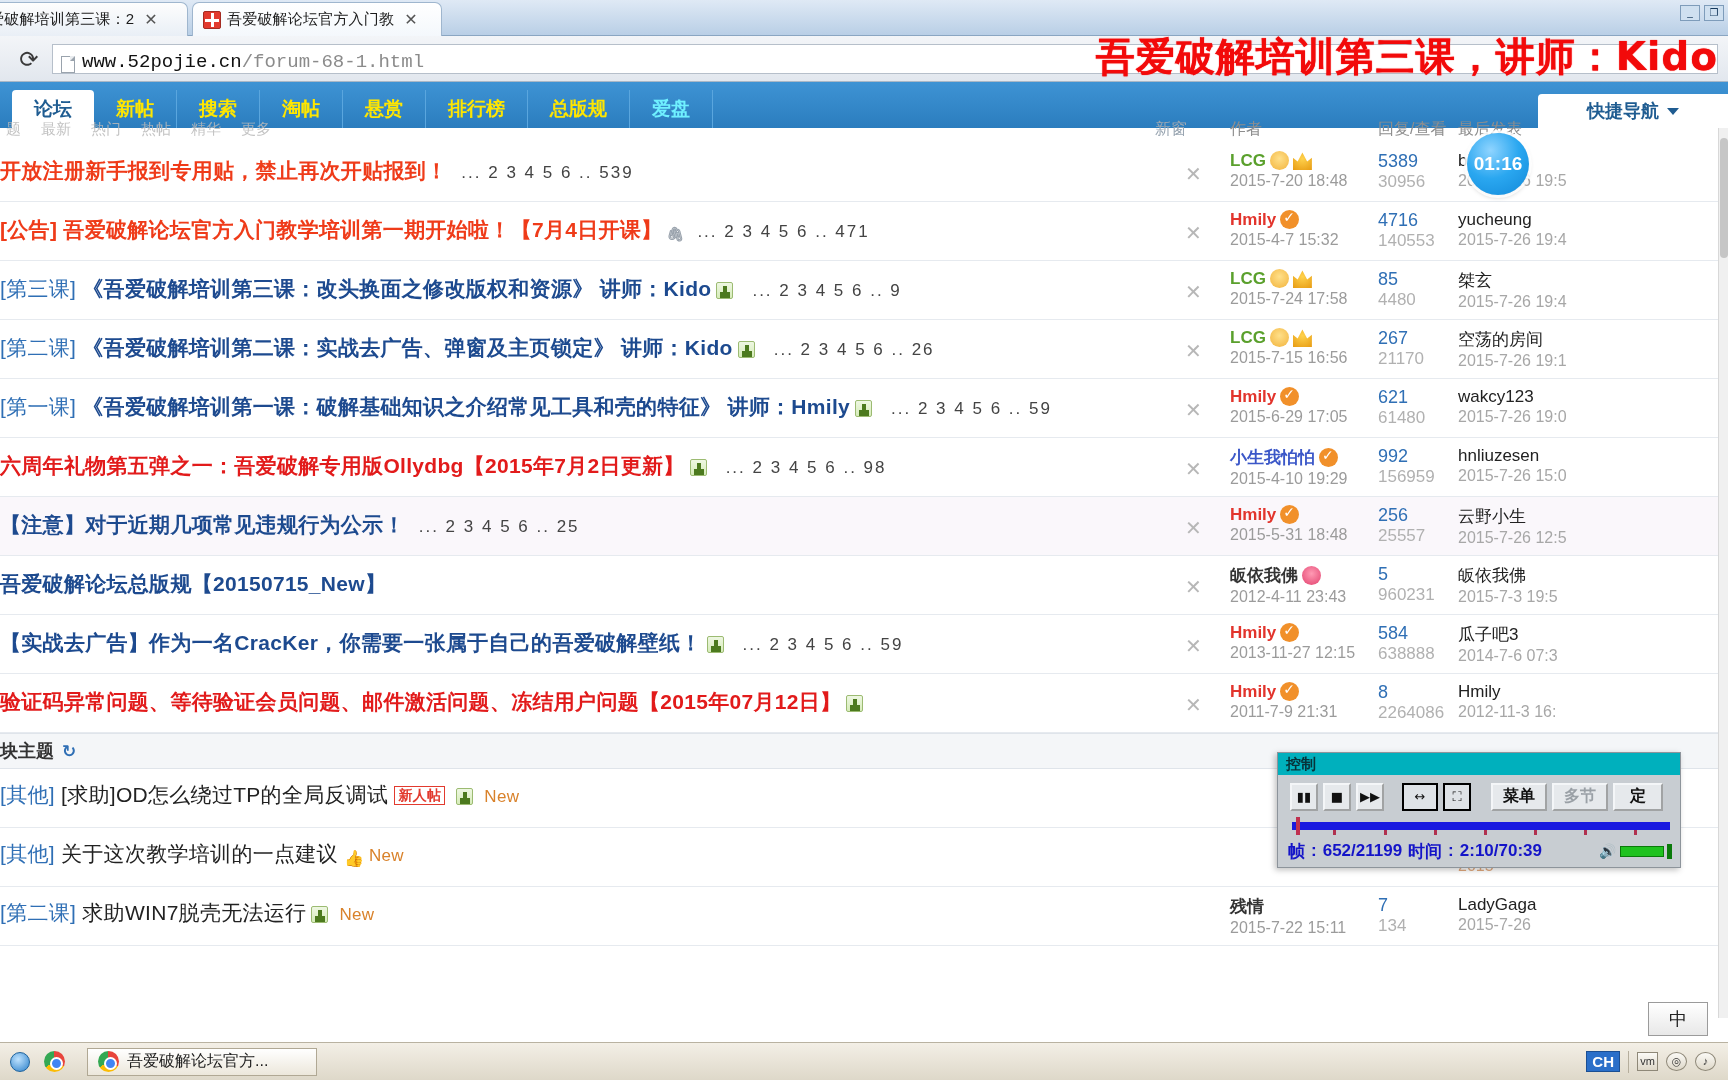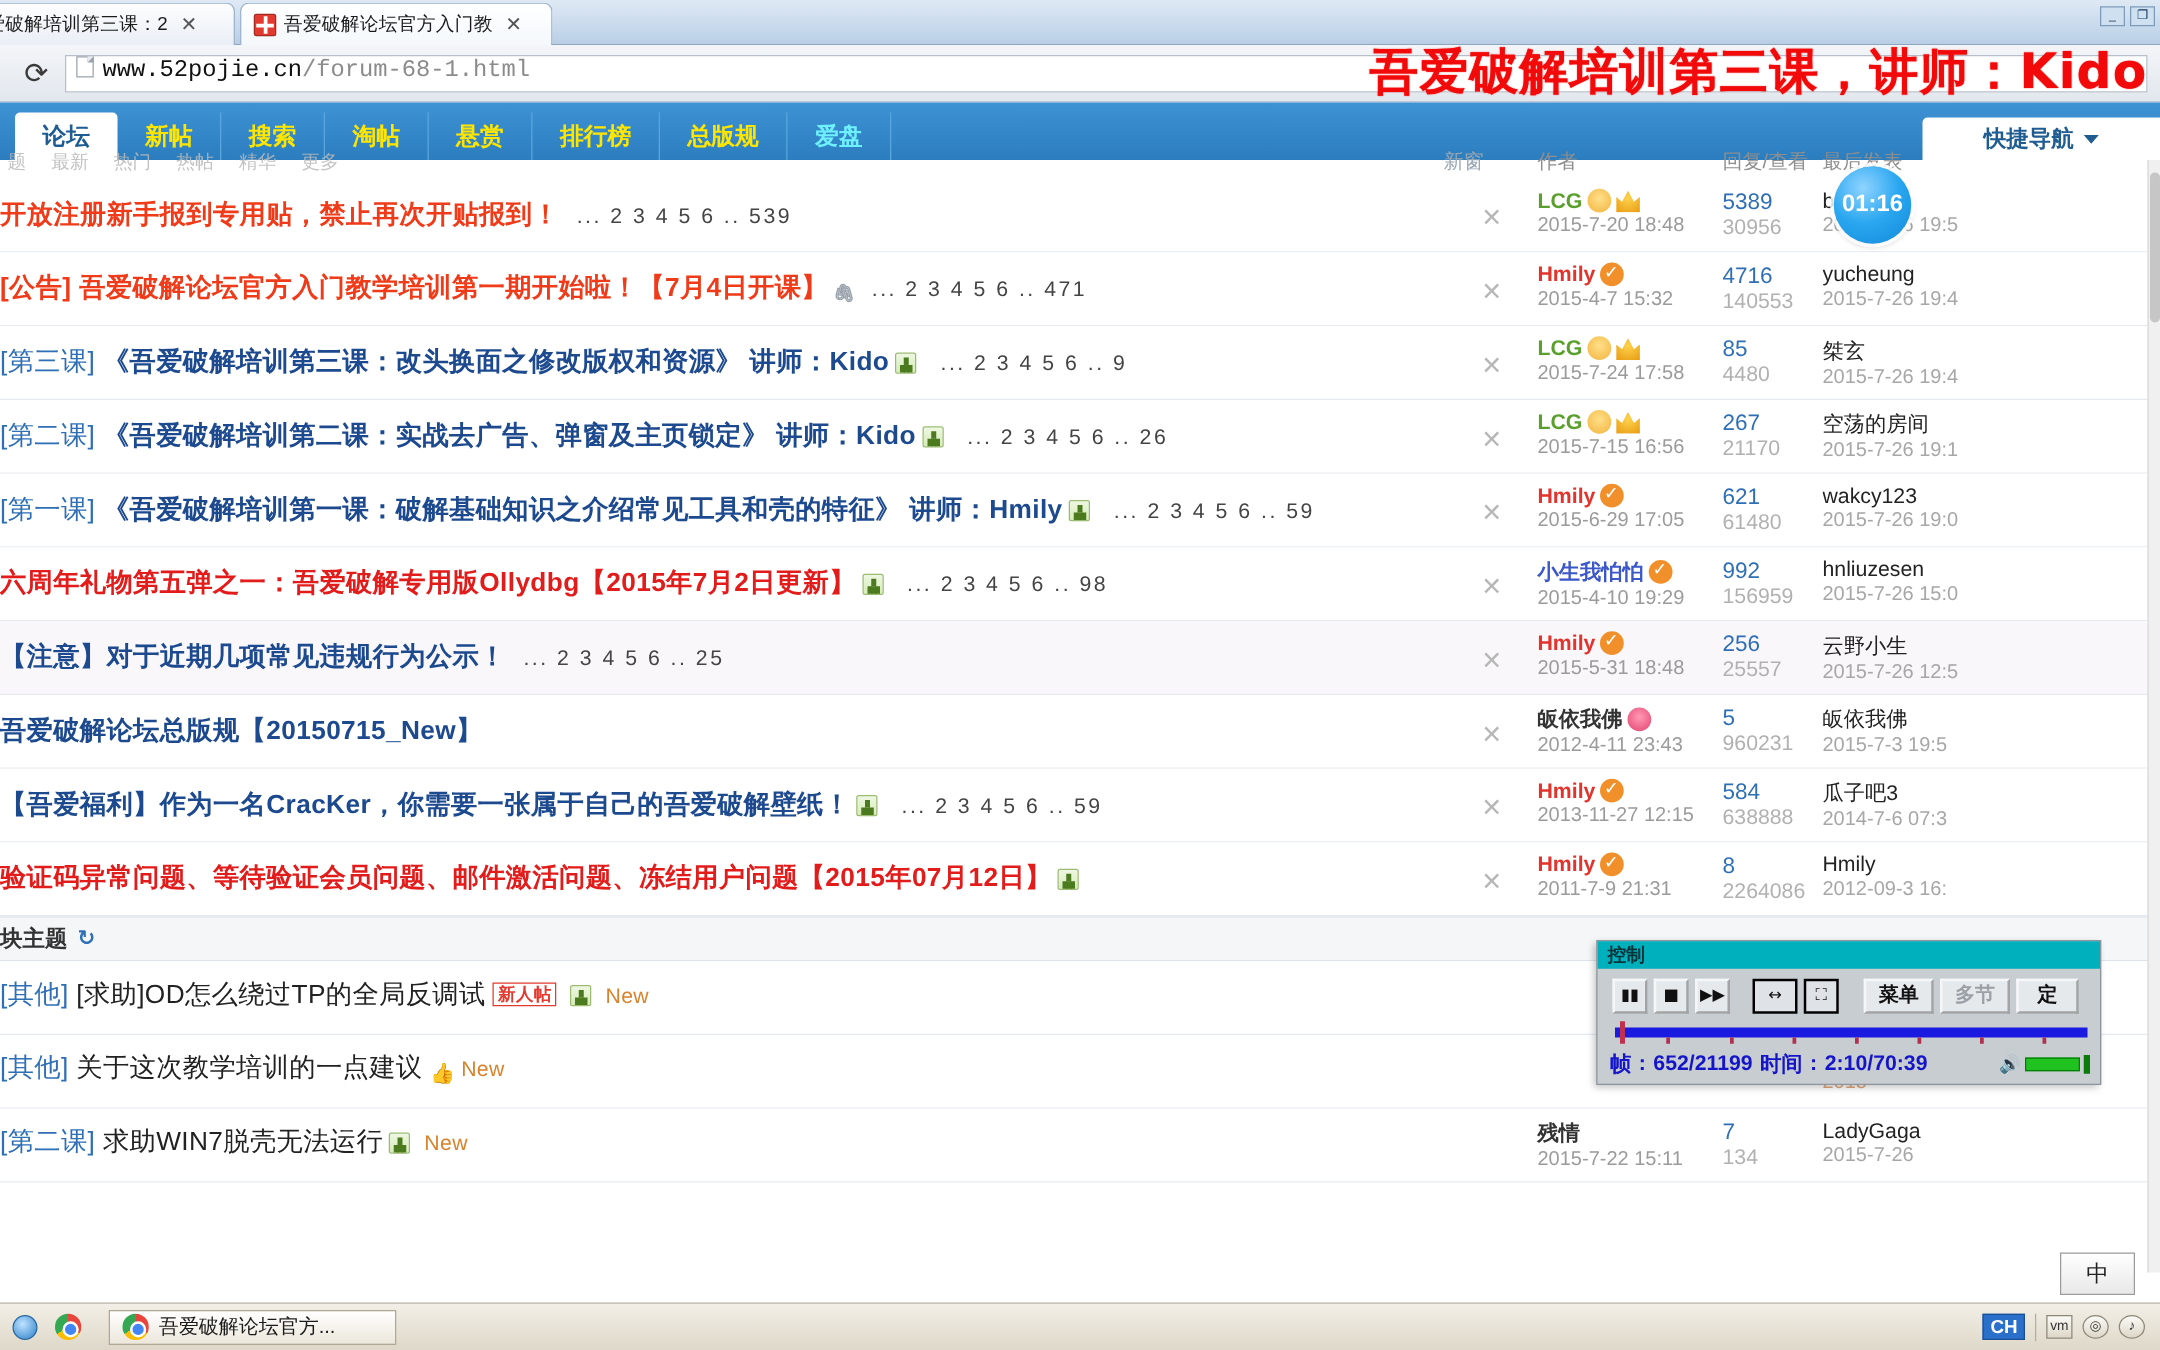--- a/index.html
+++ b/index.html
@@ -55,21 +55,21 @@
     border-bottom:1px solid #a9b7c6;
     display:flex; align-items:center; padding:0 10px;
   }
   .reload-icon{
     width:26px;height:26px;flex:0 0 26px;margin:0 10px 0 6px;
     color:#3a3a3a;font-size:23px;line-height:26px;text-align:center;
     font-family:"DejaVu Sans",sans-serif;
   }
   .omnibox{
     flex:1; height:30px; background:#fff; border:1px solid #b6bfca;
-    border-radius:0; display:flex; align-items:flex-start; padding:0 8px; gap:7px;
+    border-radius:0; display:flex; align-items:flex-end; padding:0 8px; gap:7px;
   }
   .page-icon{
     width:14px;height:17px;flex:0 0 14px;border:1px solid #9aa3ad;background:#fff;
     position:relative;
   }
   .page-icon::after{content:"";position:absolute;right:-1px;top:-1px;
     border-left:5px solid #e9ecef;border-bottom:5px solid #9aa3ad;}
   .url{
     font-family:"Liberation Mono","DejaVu Sans Mono",monospace;
     font-size:19px; color:#111; white-space:nowrap;
@@ -510,21 +510,21 @@
       <div class="n1">5</div>
       <div class="n2">960231</div>
     </div>
     <div class="c-last">
       <div class="name">皈依我佛</div>
       <div class="date">2015-7-3 19:5</div>
     </div>
   </div>
 
   <div class="row">
-    <div class="title"><span class="t-blue">【吾爱福利】作为一名CracKer，你需要一张属于自己的吾爱破解壁纸！</span><span class="dl-icon"></span><span class="pages">... 2 3 4 5 6 .. 59</span></div>
+    <div class="title"><span class="t-blue">【实战去广告】作为一名CracKer，你需要一张属于自己的吾爱破解壁纸！</span><span class="dl-icon"></span><span class="pages">... 2 3 4 5 6 .. 59</span></div>
     <span class="x-close">✕</span>
     <div class="c-author">
       <div class="name red"><span>Hmily</span><span class="medal check"></span></div>
       <div class="date">2013-11-27 12:15</div>
     </div>
     <div class="c-reply">
       <div class="n1">584</div>
       <div class="n2">638888</div>
     </div>
     <div class="c-last">
@@ -539,21 +539,21 @@
     <div class="c-author">
       <div class="name red"><span>Hmily</span><span class="medal check"></span></div>
       <div class="date">2011-7-9 21:31</div>
     </div>
     <div class="c-reply">
       <div class="n1">8</div>
       <div class="n2">2264086</div>
     </div>
     <div class="c-last">
       <div class="name">Hmily</div>
-      <div class="date">2012-09-3 16:</div>
+      <div class="date">2012-11-3 16:</div>
     </div>
   </div>
 
   <div class="section-bar" style="position:relative;">
     <span>块主题</span>
     <span class="refresh-glyph">↻</span>
   </div>
 
   <div class="row">
     <div class="title" style="top:12px;"><span class="cat-blue">[其他]</span> <span class="t-black">[求助]OD怎么绕过TP的全局反调试</span><span class="badge-new">新人帖</span><span class="dl-icon"></span><span class="new-label">New</span></div>

